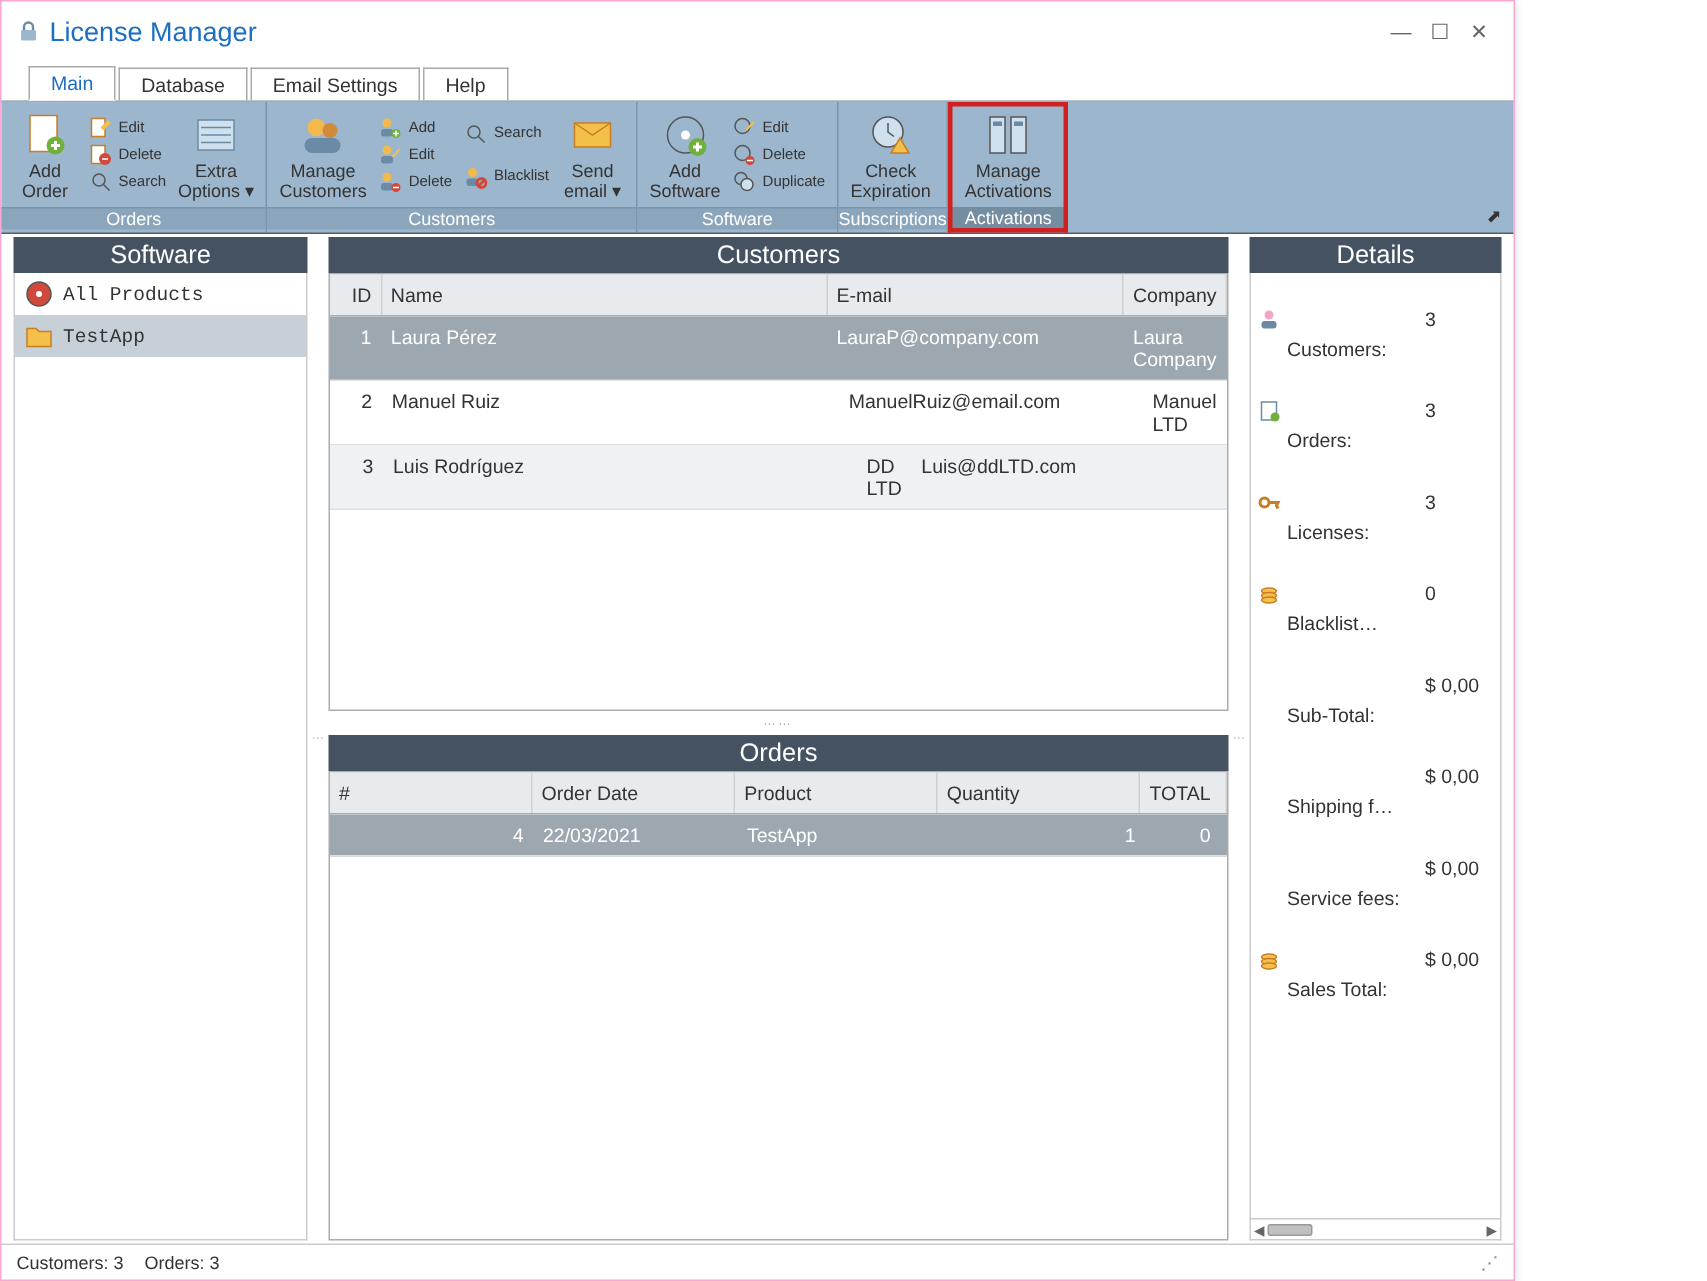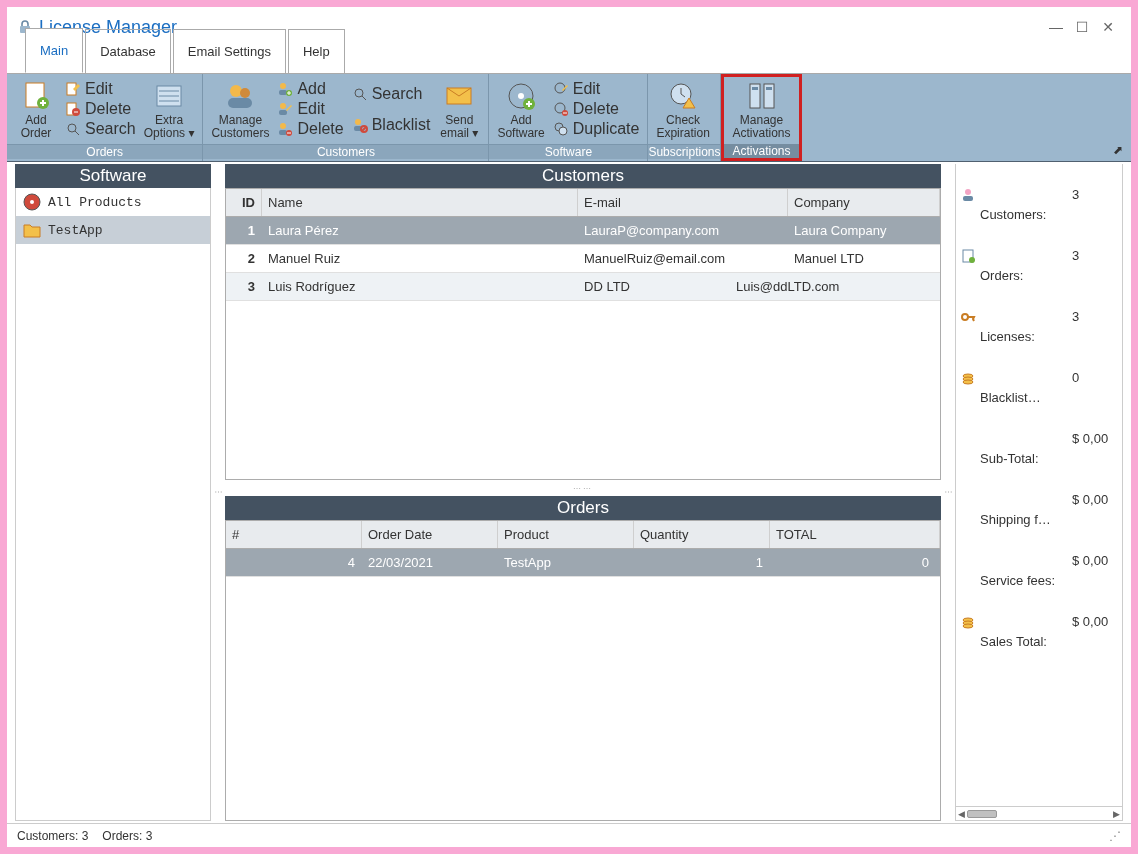--- a/index.html
+++ b/index.html
@@ -1,41 +1,41 @@
 <!DOCTYPE html>
 <html><head>
 <meta charset="utf-8">
 <style>
   * { box-sizing: border-box; }
   html, body { margin:0; padding:0; font-family:"Segoe UI", Tahoma, sans-serif; font-size:13px; color:#333; background:#fff; }
-  .window { display:flex; flex-direction:column; width:1138px; height:854px; border:7px solid #f9a8d4; box-shadow:0 2px 6px rgba(0,0,0,0.15); position:relative; }
+  .window { display:flex; flex-direction:column; width:1010px; height:854px; border:1px solid #f9a8d4; box-shadow:0 2px 6px rgba(0,0,0,0.15); position:relative; }
   
   .titlebar { display:flex; align-items:center; height:40px; padding:0 10px; }
   .titlebar .lock { width:16px; height:16px; margin-right:6px; }
   .titlebar .title { color:#1b6ec2; font-size:18px; }
   .titlebar .spacer { flex:1; }
   .winbtn { width:26px; text-align:center; color:#666; font-size:14px; cursor:pointer; }
   
   .tabbar { display:flex; align-items:flex-end; padding:0 18px; height:26px; }
-  .tab { border:1px solid #aaa; border-bottom:none; padding:14px 14px; margin-right:2px; cursor:pointer; }
+  .tab { border:1px solid #aaa; border-bottom:none; padding:3px 14px; margin-right:2px; cursor:pointer; }
   .tab.active { color:#1b6ec2; background:#fff; border-bottom:1px solid #fff; position:relative; z-index:2; }
   
   .ribbon { background:#9cb7cd; border-top:1px solid #aaa; border-bottom:1px solid #506070; display:flex; position:relative; }
   .group { display:flex; flex-direction:column; }
   .group-body { display:flex; align-items:stretch; height:70px; padding:2px 4px; }
   .group-label { text-align:center; color:#fff; font-size:12px; background:#8ba6bc; border-top:1px solid #7b96ac; }
   .group-label.hl { background:#758da0; border:3px solid #d02020; border-top:none; }
   .vsep { width:1px; background:#7b96ac; }
   .bigbtn { display:flex; flex-direction:column; align-items:center; justify-content:flex-end; min-width:50px; padding:2px 4px; cursor:pointer; }
   .bigbtn .icon { width:32px; height:32px; margin-bottom:2px; display:flex; align-items:center; justify-content:center; }
   .bigbtn .lbl { text-align:center; font-size:12px; color:#333; line-height:1.1; }
   .smallbtns { display:flex; flex-direction:column; justify-content:center; }
   .smallbtn { display:flex; align-items:center; padding:1px 4px; cursor:pointer; }
   .smallbtn .si { width:16px; height:16px; margin-right:4px; display:flex; align-items:center; justify-content:center; }
-  .smallbtn span.t { font-size:16px; }
+  .smallbtn span.t { font-size:10px; }
   .activations-hl { border:3px solid #d02020; border-bottom:none; }
   .ribbon-arrow { position:absolute; right:8px; bottom:4px; color:#333; font-size:12px; cursor:pointer; }
   
   .content { flex:1; display:flex; padding:2px 8px; gap:2px; min-height:0; }
   .sidebar { width:196px; display:flex; flex-direction:column; }
   .panel-hdr { background:#445261; color:#fff; text-align:center; font-size:17px; padding:2px 0; }
   .side-body { border:1px solid #ccc; border-top:none; flex:1;font-family:Liberation Mono, monospace; }
   .tree-item { display:flex; align-items:center; padding:4px 6px; cursor:pointer; gap:6px; }
   .tree-item .ti-icon { width:20px; height:20px; }
   .tree-item.selected { background:#c7cfd7; }
@@ -53,21 +53,21 @@
   .det-body { flex:1; border:1px solid #ccc; border-top:none; overflow:hidden; display:flex; flex-direction:column;}
   .det-row { display:flex; align-items:center; padding:3px 4px; gap:4px; }
   .det-row .di { width:16px; height:16px; flex-shrink:0; }
   .det-row .k { flex:1; white-space:nowrap; overflow:hidden; text-overflow:ellipsis;margin-top:40px; }
   .det-row .v { width:46px; text-align:left; }
   .det-scroll { height:14px; border-top:1px solid #ccc; display:flex; align-items:center; padding:0 2px; }
   .det-scroll .thumb { width:30px; height:8px; background:#c0c0c0; border:1px solid #999; border-radius:2px; margin-left:2px; }
   .statusbar { height:24px; border-top:1px solid #ccc; display:flex; align-items:center; padding:0 10px; font-size:12px; gap:14px; }
   .statusbar .resize { margin-left:auto; color:#888;}
   
-  .c-id { width:36px; text-align:right;font-weight:bold; }
+  .c-id { width:36px; text-align:right; }
   .c-name { width:316px; }
   .c-email { width:210px; }
   .c-company { flex:1; }
   
   .o-num { width:136px; text-align:right;}
   .o-date { width:136px; }
   .o-prod { width:136px; }
   .o-qty { width:136px; text-align:right;}
   .o-total { flex:1; text-align:right; padding-right:10px !important;}
   .customers-grid { height:292px; }
@@ -391,20 +391,21 @@
               <div class="cell o-qty">1</div>
               <div class="cell o-total">0</div>
             </div>
           </div>
       </div>
     </div>
 
     <div class="split-handle" style="width:10px;height:auto;cursor:col-resize;writing-mode:vertical-rl">⋮</div>
 
     <div class="details">
+      <div class="panel-hdr">Details</div>
       <div class="det-body">
         <div id="det-rows" style="flex:1">
             <div class="det-row">
               <span class="di"><svg viewBox="0 0 16 16">
                   <circle cx="8" cy="5" r="3" fill="#f3a4c4"></circle>
                   <rect x="3" y="9" width="10" height="5" rx="2" fill="#6a8aa5"></rect>
                 </svg></span>
               <span class="k">Customers:</span>
               <span class="v">3</span>
             </div>

